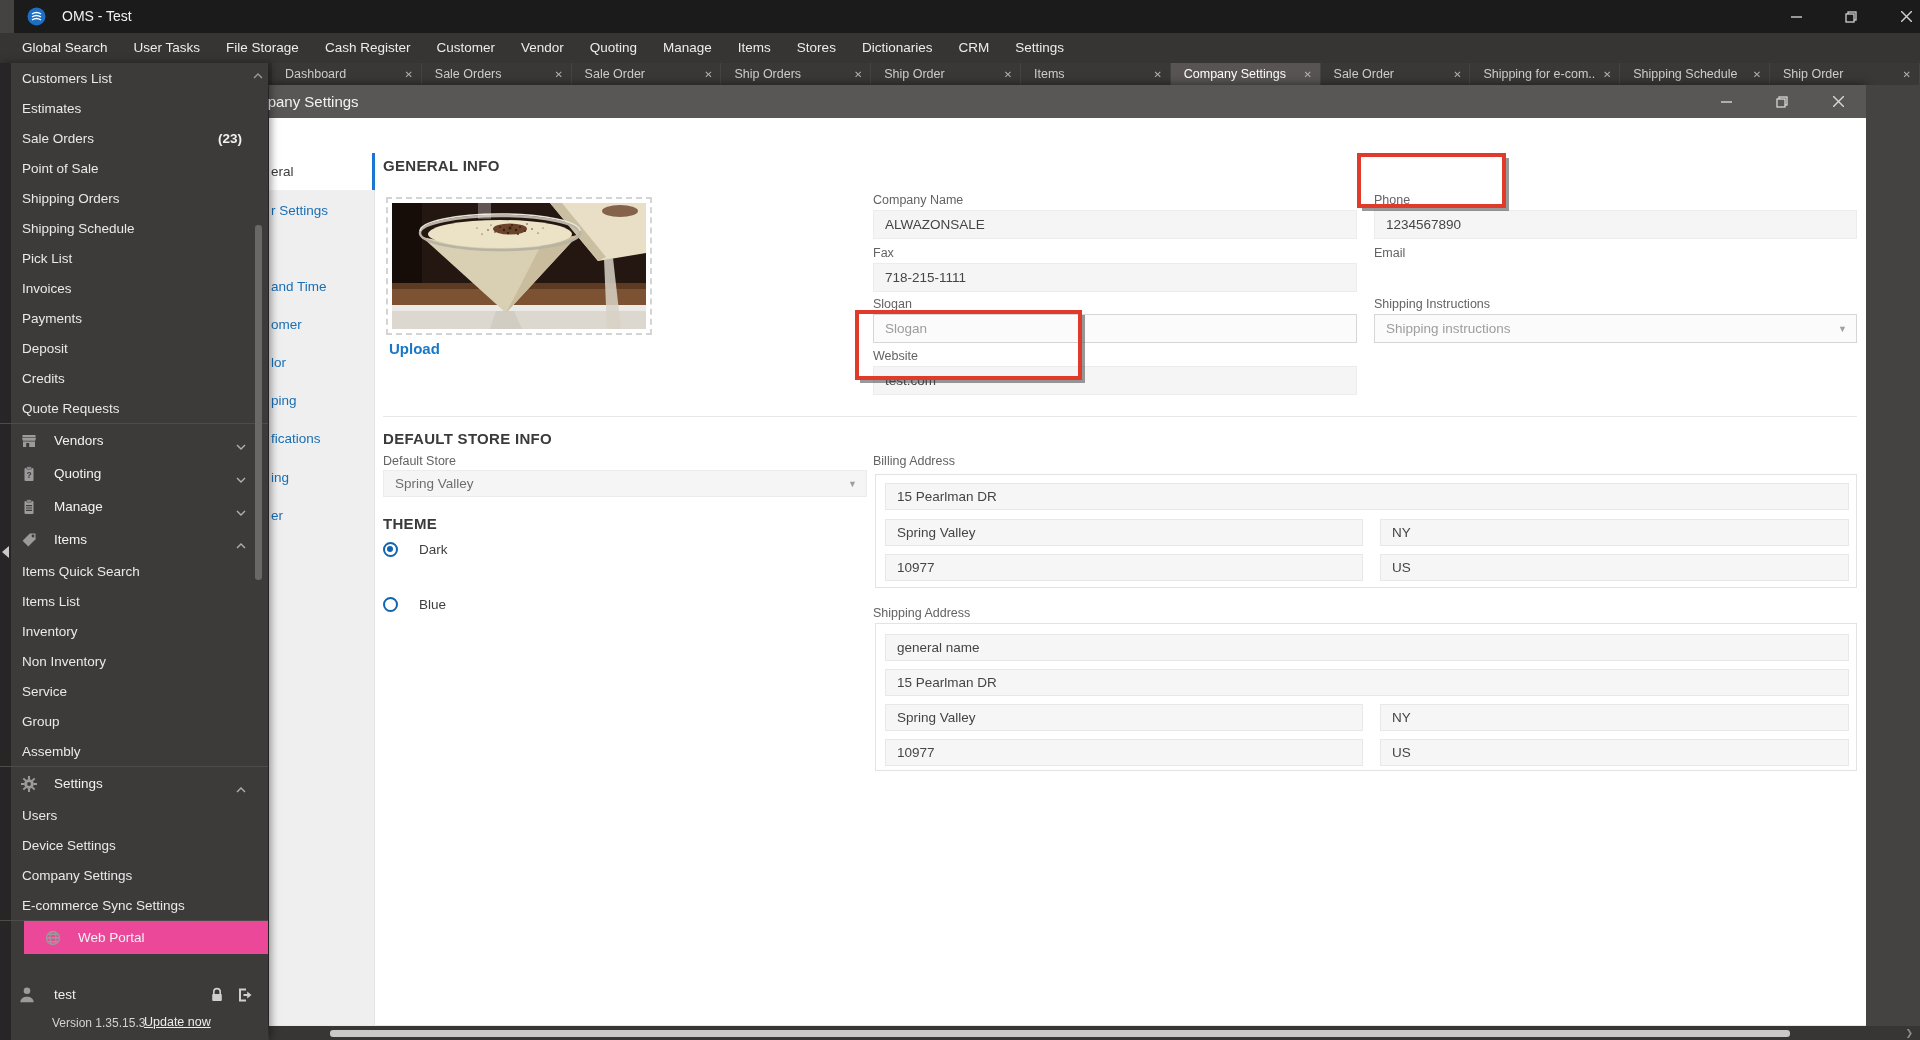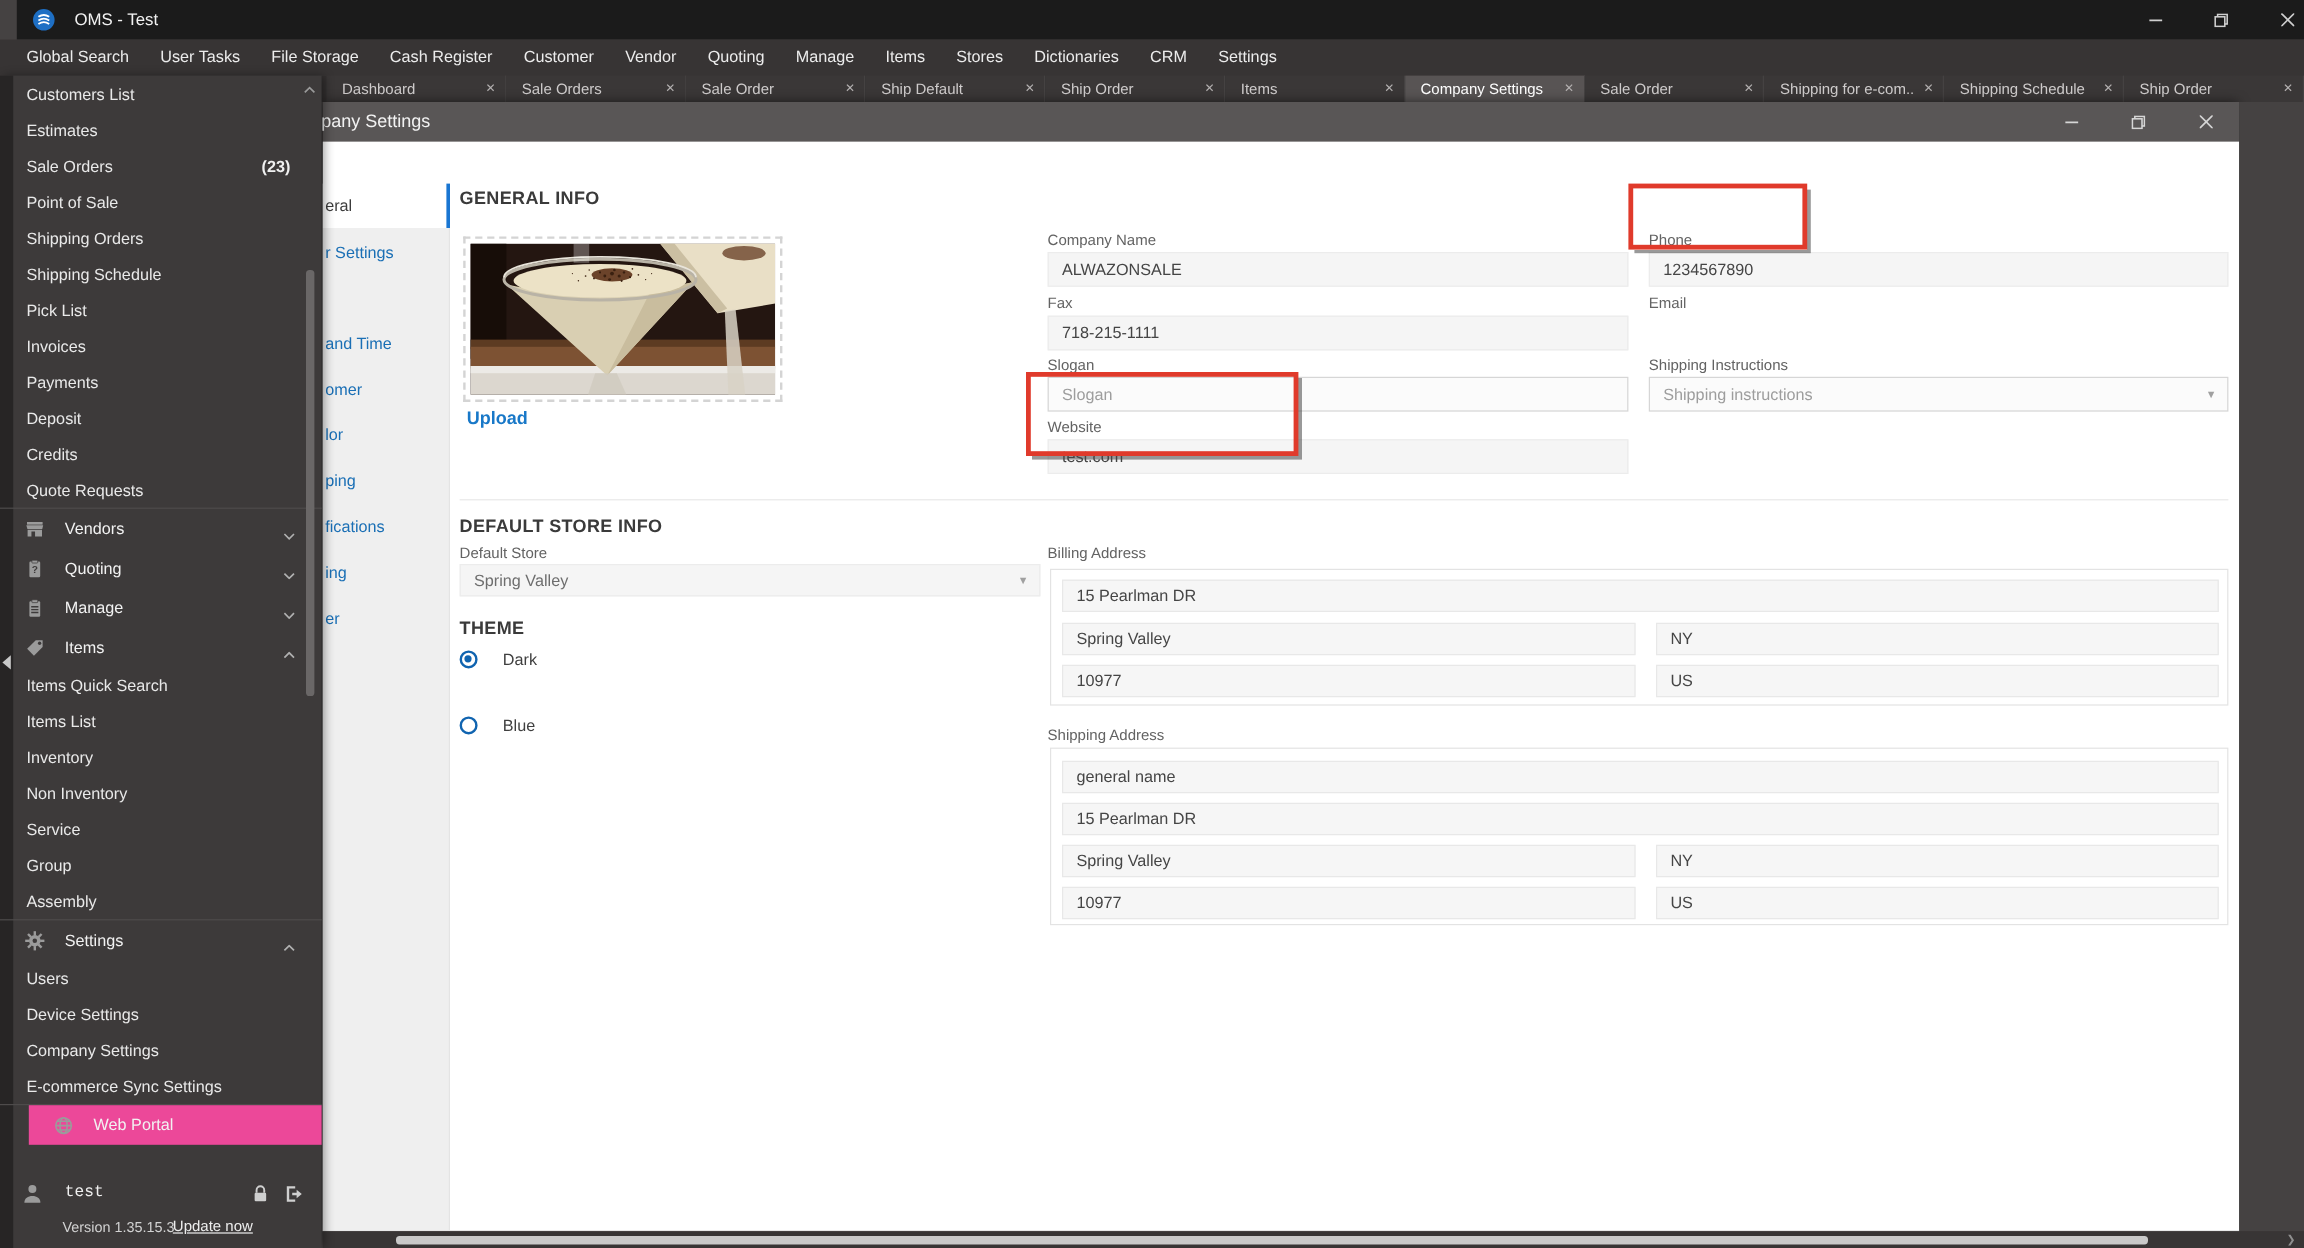--- a/index.html
+++ b/index.html
@@ -53,21 +53,21 @@
   .sb-section .sb-label{padding-left:54px;}
   .sb-section.hover{background:#ec4899;margin-left:24px;}
   .sb-chev{position:absolute;right:22px;width:10px;height:6px;}
   .sb-div{height:1px;background:#4e4b4b;}
   .sb-badge{margin-left:auto;padding-right:26px;font-weight:bold;color:#f0f0f0;}
   #sb-scroll-thumb{position:absolute;left:255px;top:162px;width:7px;height:355px;background:#6a6767;border-radius:3px;}
   #sb-scroll-up{position:absolute;left:252px;top:3px;width:12px;height:8px;}
   #sb-footer{position:absolute;left:0;bottom:0;width:100%;height:64px;}
   #sb-user-row{position:absolute;left:0;top:4px;width:100%;height:30px;}
   #sb-user-icon{position:absolute;left:17px;top:5px;width:20px;height:20px;}
-  #sb-user-name{position:absolute;left:54px;top:0;line-height:30px;font-size:13.5px;color:#efefef;font-family:Liberation Mono, monospace;}
+  #sb-user-name{position:absolute;left:54px;top:0;line-height:30px;font-size:13.5px;color:#efefef;}
   #sb-lock{position:absolute;left:208px;top:6px;width:18px;height:18px;}
   #sb-logout{position:absolute;left:236px;top:6px;width:18px;height:18px;}
   #sb-version{position:absolute;left:52px;top:40px;font-size:12px;color:#d2d2d2;}
   #sb-update{position:absolute;left:144px;top:39px;font-size:12.5px;color:#ededed;text-decoration:underline;}
   
   #right-fill{position:absolute;left:1866px;top:85px;width:54px;height:941px;background:#454242;}
   #hscroll{position:absolute;left:269px;top:1026px;width:1651px;height:14px;background:#383535;}
   #hscroll-thumb{position:absolute;left:61px;top:4px;width:1460px;height:7px;background:#c9c9c9;border-radius:3px;}
   #hscroll-right{position:absolute;right:7px;top:2px;font-size:9px;color:#8f8f8f;}
   .redbox{position:absolute;border:4px solid #e03a2b;box-sizing:border-box;box-shadow:4px 4px 0 -1px rgba(70,70,70,.55);z-index:40;}
@@ -130,21 +130,21 @@
     </div>
     <div class="tab">
       <span class="tab-label">Sale Orders</span>
       <span class="tab-close">✕</span>
     </div>
     <div class="tab">
       <span class="tab-label">Sale Order</span>
       <span class="tab-close">✕</span>
     </div>
     <div class="tab">
-      <span class="tab-label">Ship Default</span>
+      <span class="tab-label">Ship Orders</span>
       <span class="tab-close">✕</span>
     </div>
     <div class="tab">
       <span class="tab-label">Ship Order</span>
       <span class="tab-close">✕</span>
     </div>
     <div class="tab">
       <span class="tab-label">Items</span>
       <span class="tab-close">✕</span>
     </div>

